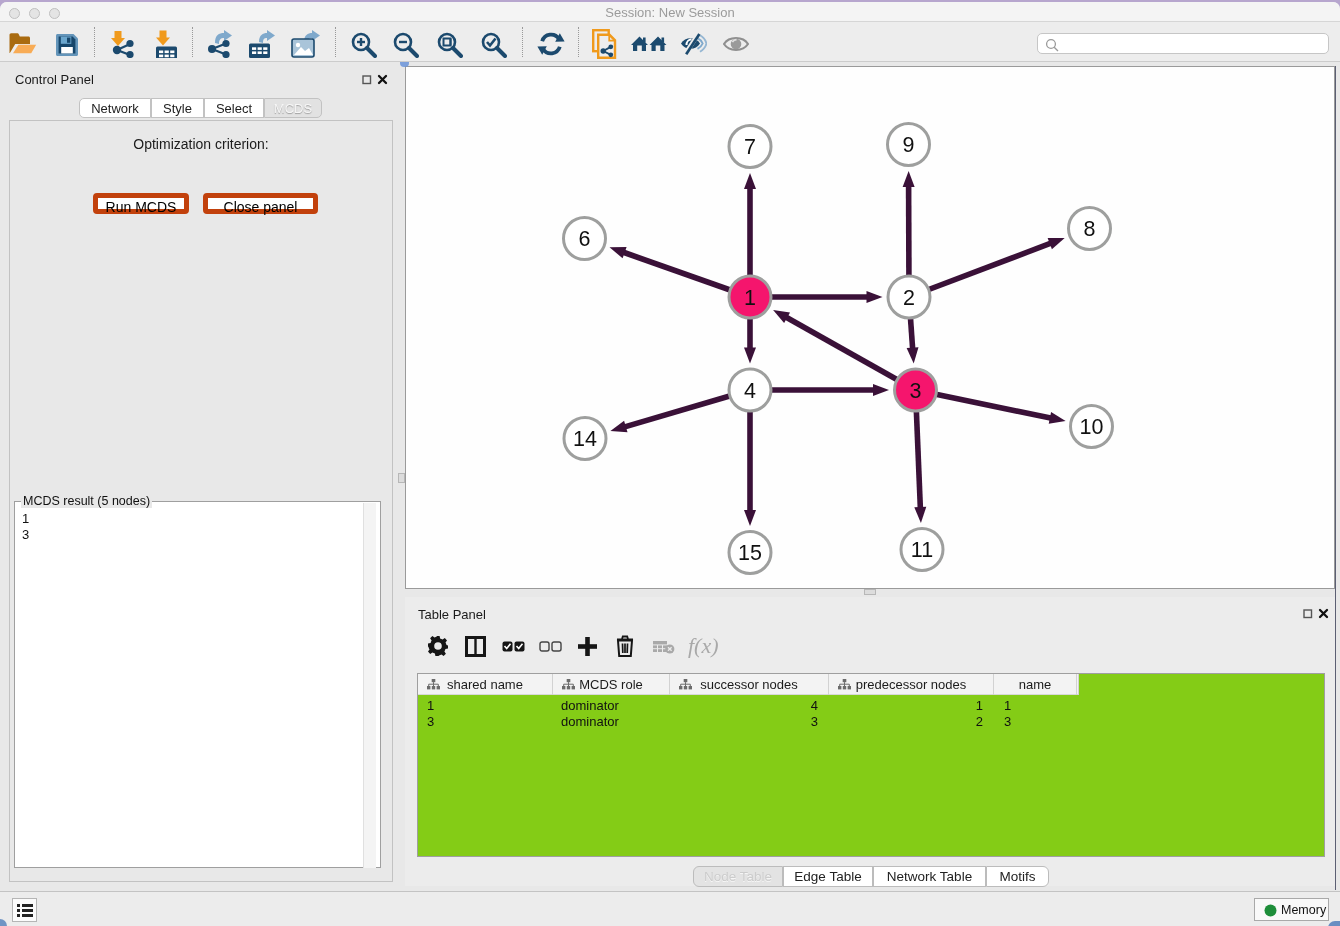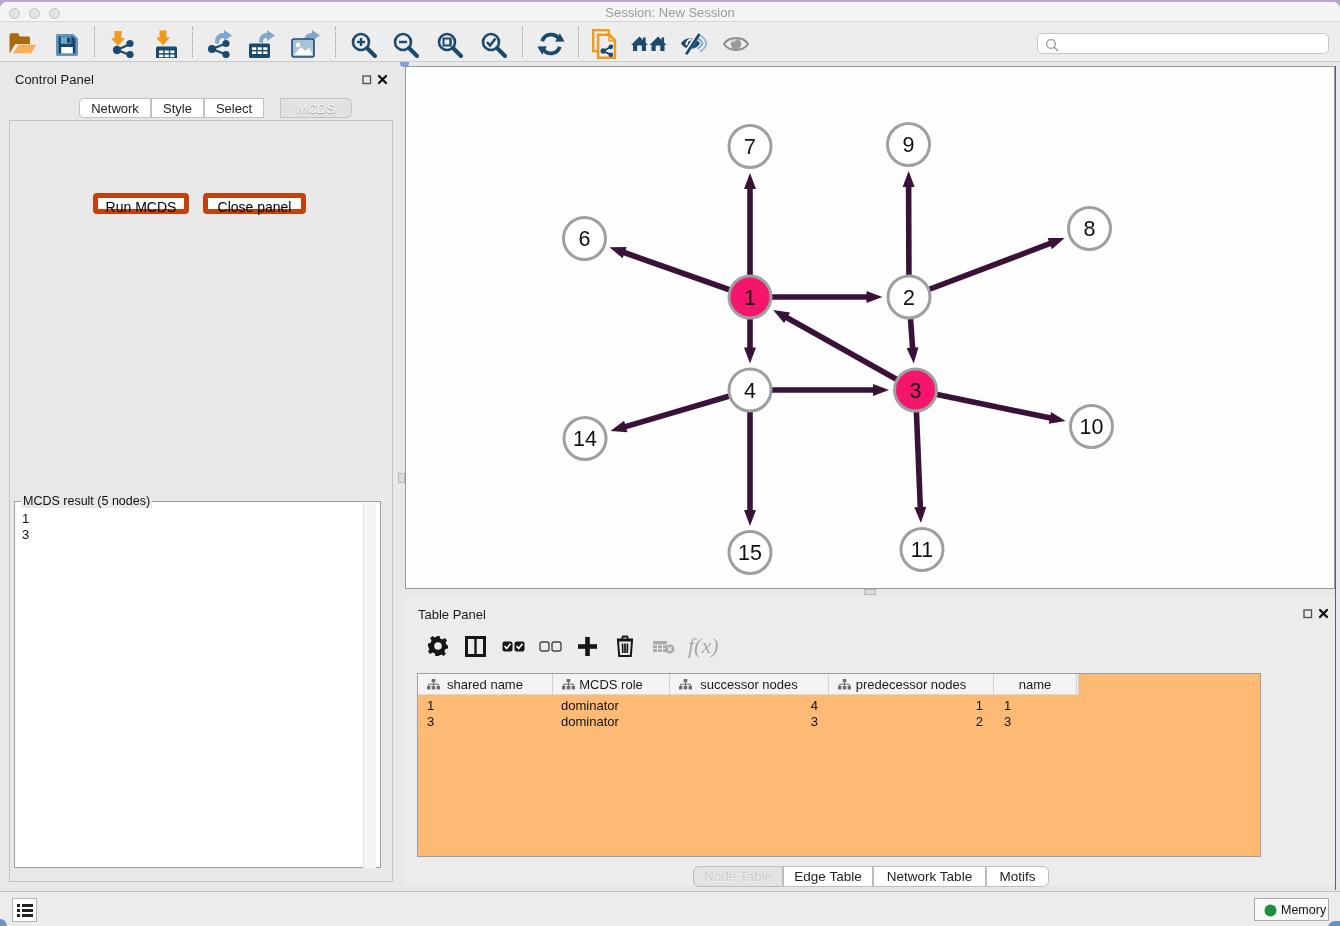--- a/index.html
+++ b/index.html
@@ -30,21 +30,21 @@
 #fieldtext { position:absolute; left:22px; top:449px; font-size:13px; color:#111; line-height:16px; }
 #fieldscroll { position:absolute; right:4px; top:1px; width:13px; height:365px; background:#f4f4f4; border-left:1px solid #e0e0e0; }
 
 #netwin { position:absolute; left:405px; top:4px; width:930px; height:523px; border:1px solid #9a9a9a; background:#fefefe; }
 #nettitle { position:absolute; left:0; top:0; width:100%; height:20px; background:linear-gradient(#f3f3f3,#d7d7d7); border-bottom:1px solid #ababab; }
 #nettitle .t { position:absolute; width:100%; text-align:center; top:3px; font-size:13px; font-weight:bold; color:#333; }
 .mac { position:absolute; top:4px; width:12px; height:12px; border-radius:50%; }
 
 #tablepanel { position:absolute; left:405px; top:535px; width:930px; height:289px; background:#ececec; }
 #tp-head { position:absolute; left:13px; top:10px; font-size:13px; color:#1b1b1b; }
-#tbl { position:absolute; left:12px; top:76px; width:844px; height:184px; background:#fdba74; border:1px solid #9f9f9f; }
+#tbl { position:absolute; left:12px; top:76px; width:908px; height:184px; background:#84cc16; border:1px solid #9f9f9f; }
 #tblhead { position:absolute; left:0; top:0; width:661px; height:21px; background:#f3f3f3; border-bottom:1px solid #d8d8d8; border-right:1px solid #d2d2d2; }
 .th { position:absolute; top:0; height:21px; border-right:1px solid #d2d2d2; font-size:13px; color:#1b1b1b; }
 .th span { position:absolute; top:3px; left:0; width:100%; text-align:center; }
 .hicon { position:absolute; left:9px; top:5px; }
 .td { position:absolute; font-size:13px; color:#111; height:16px; }
 .bt { position:absolute; top:269px; height:21px; background:#fff; border:1px solid #bcbcbc; font-size:13.5px; font-weight:normal; color:#222; text-align:center; line-height:20px; }
 .btsel { background:#e3e3e3; color:#cccccc; text-shadow:0 1px 0 #f6f6f6; }
 
 #status { position:absolute; left:0; top:889px; width:1340px; height:35px; background:#ececec; border-top:1px solid #c3c3c3;padding-left:19px; }
 #listbtn { position:absolute; left:12px; top:6px; width:25px; height:24px; background:#fbfbfb; border:1px solid #b5b5b5; }
@@ -204,25 +204,26 @@
 <div class="panbtns" style="left:362px"><svg width="10" height="10" viewBox="0 0 10 10">
           <rect x="1" y="1" width="7.5" height="7.5" fill="none" stroke="#555" stroke-width="1.4"></rect>
         </svg></div>
 <div class="panbtns" style="left:377px"><svg width="11" height="11" viewBox="0 0 11 11">
           <path d="M2 2 L9 9 M9 2 L2 9" stroke="#111" stroke-width="2.3" stroke-linecap="round"></path>
         </svg></div>
 
 <div class="tab" style="left:79px;width:72px;border-radius:5px 0 0 5px;">Network</div>
 <div class="tab" style="left:151px;width:53px;">Style</div>
 <div class="tab" style="left:204px;width:60px;">Select</div>
-<div class="tab tabsel" style="left:280px;width:72px;border-radius:0 5px 5px 0;text-align:center;">MCDS</div>
+<div class="tab tabsel" style="left:264px;width:58px;border-radius:0 5px 5px 0;text-align:center;">MCDS</div>
 
 <div id="cp-box"></div>
+<div id="optlabel">Optimization criterion:</div>
 <div class="macbtn" style="left:93px;width:96px;">Run MCDS</div>
-<div class="macbtn" style="left:203px;width:103px;">Close panel</div>
+<div class="macbtn" style="left:203px;width:115px;">Close panel</div>
 <div id="fieldset">
         <div id="fieldscroll"></div>
       </div>
 <div id="fieldlegend">MCDS result (5 nodes)</div>
 <div id="fieldtext">1<br>3</div>
 
 <div id="netwin">
 <svg style="position:absolute;left:0;top:20px" width="928" height="501" viewBox="406 87 928 501">
 <line x1="750.0" y1="297.0" x2="750.0" y2="187.0" stroke="#3a1138" stroke-width="5.6"></line>
 <polygon points="750.0,173.0 756.0,189.0 744.0,189.0" fill="#3a1138"></polygon>

